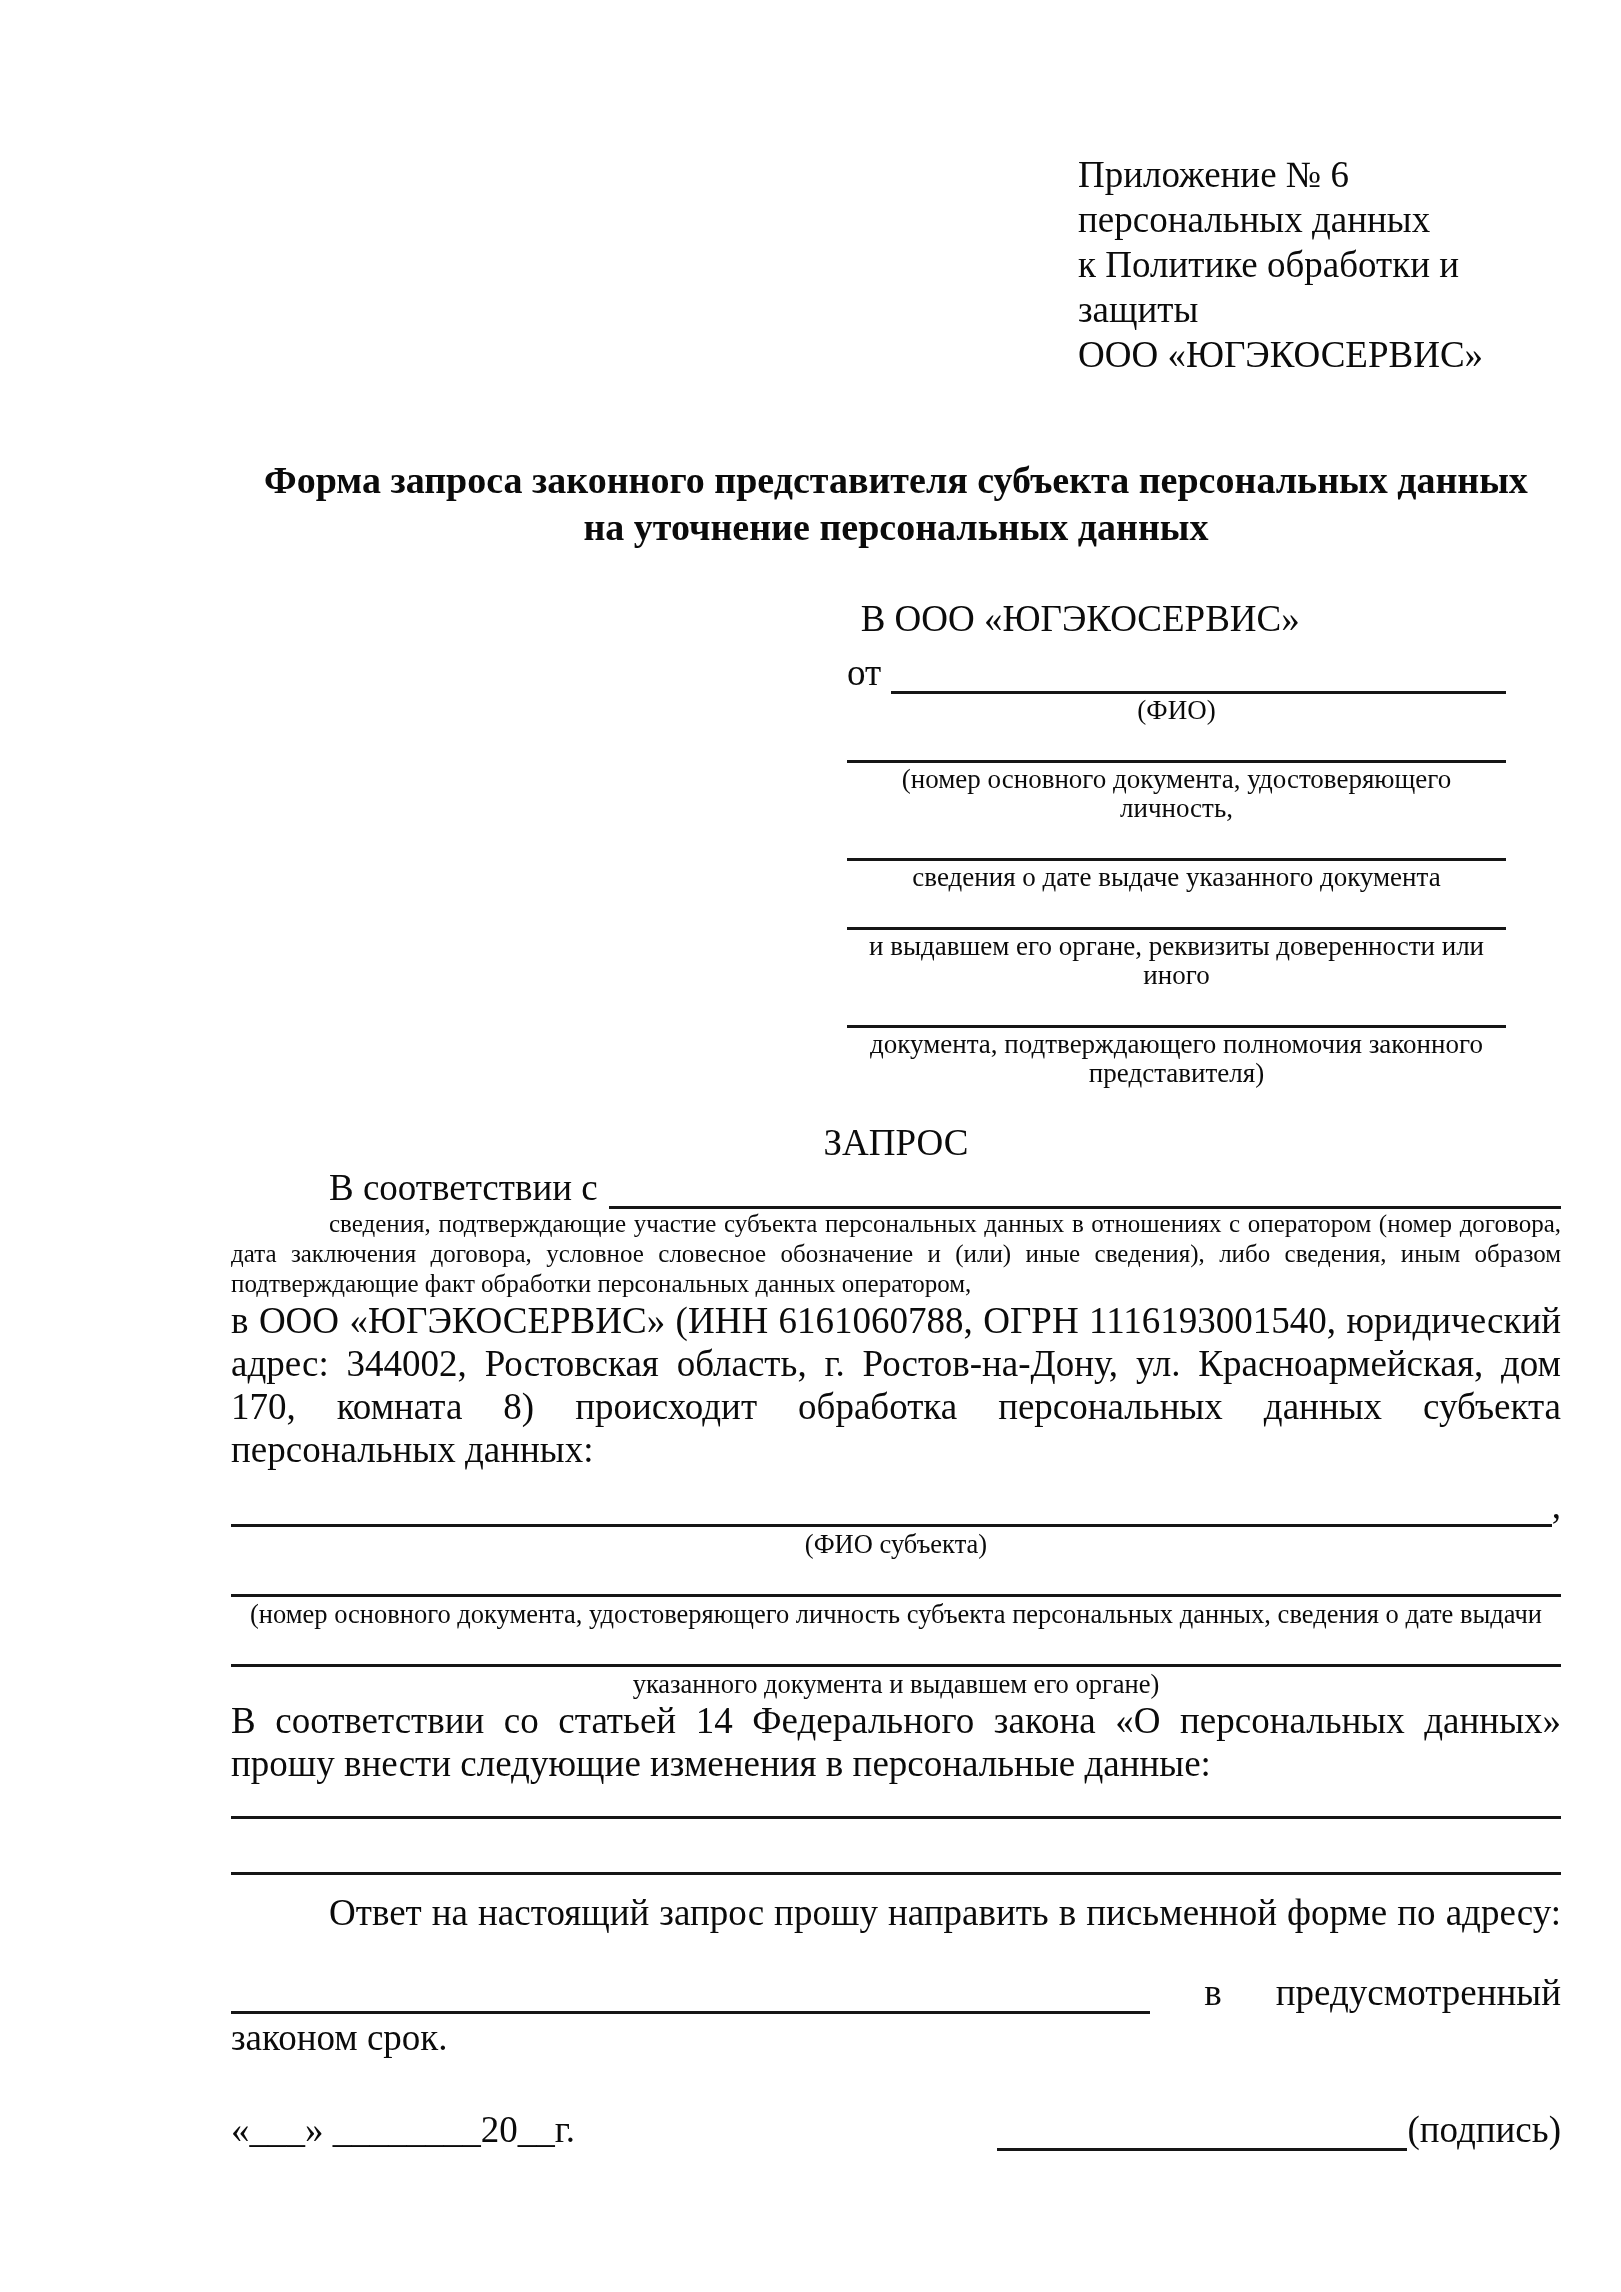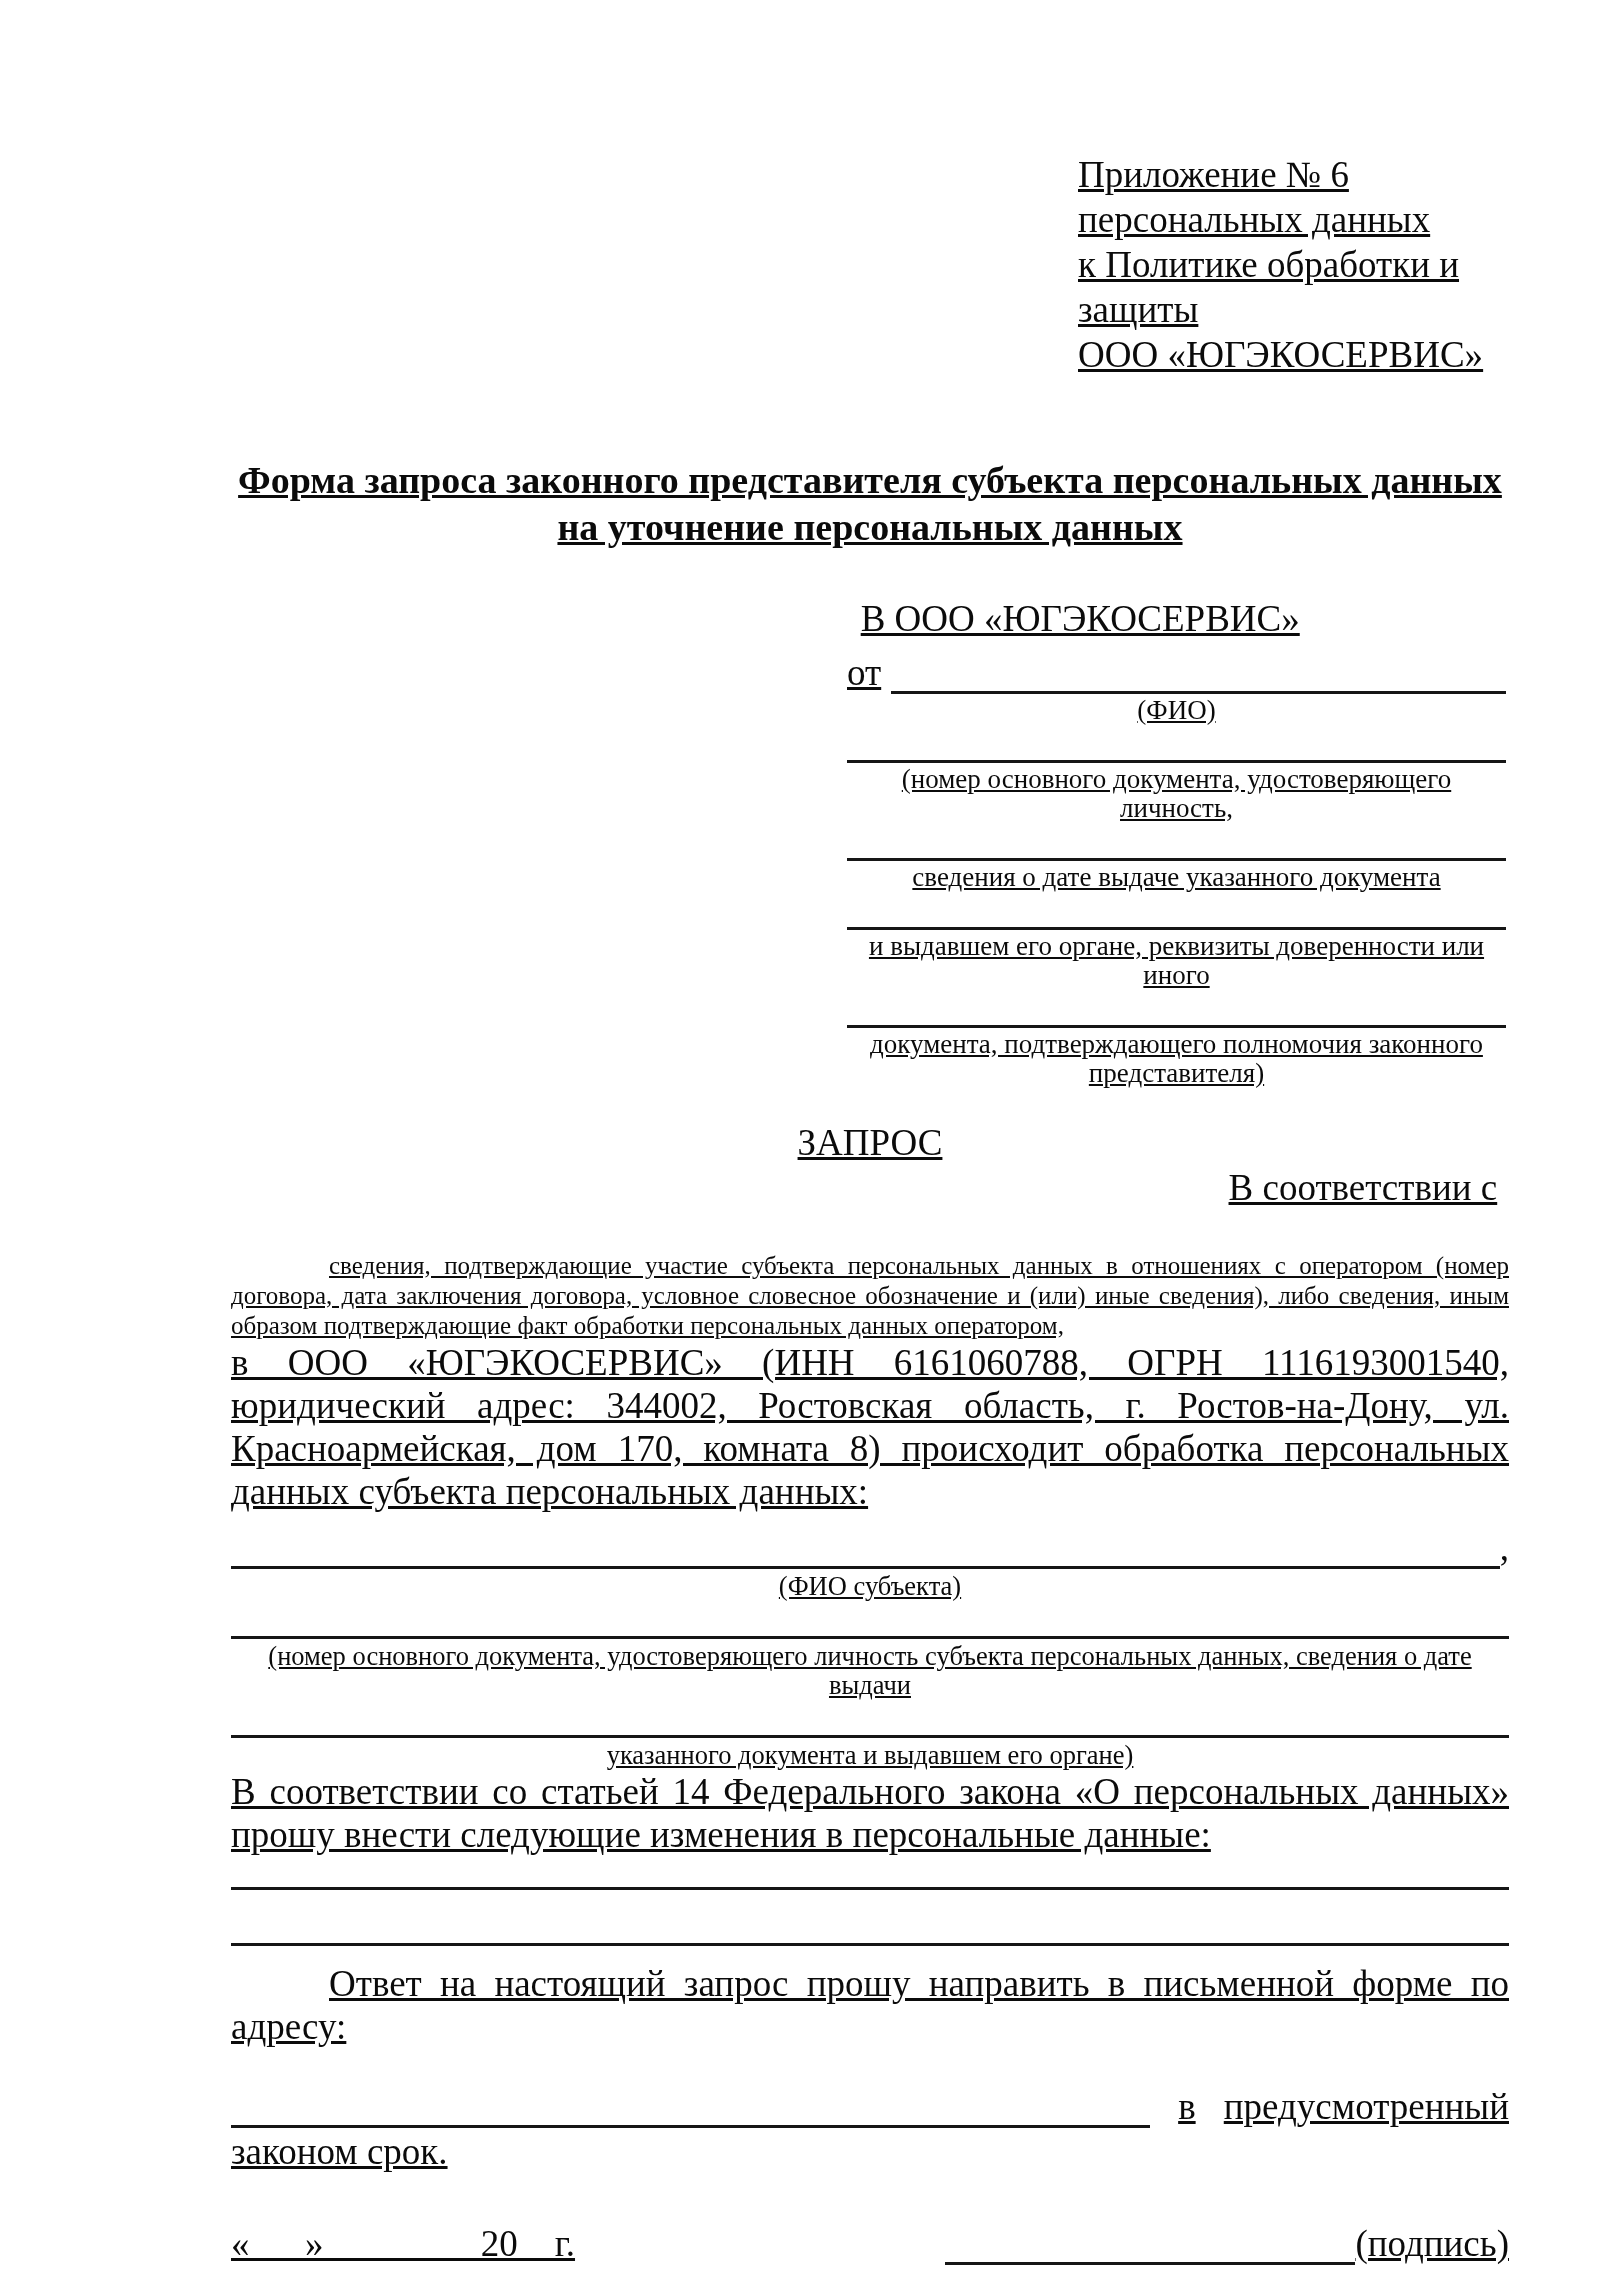--- a/index.html
+++ b/index.html
@@ -6,27 +6,26 @@
     margin: 0;
     padding: 0;
     background: #ffffff;
   }
   .page {
     position: relative;
     width: 1621px;
     height: 2293px;
     background: #ffffff;
     box-sizing: border-box;
-    padding: 152px 112px 0 231px;
+    padding: 152px 60px 0 231px;
     font-family: "Liberation Serif", "DejaVu Serif", serif;
     font-size: 37px;
     line-height: 43px;
     color: #0b0b0b;
     overflow: hidden;
-    text-decoration: underline;
   }
   
   .appendix {
     margin-left: 847px;
     line-height: 45px;
   }
   
   .title {
     margin-top: 80px;
     text-align: center;
@@ -65,21 +64,20 @@
   
   .zapros {
     margin-top: 33px;
     text-align: center;
   }
   .intro-row {
     display: flex;
     align-items: flex-end;
     padding-left: 98px;
     margin-top: 2px;
-    flex-direction: column;
   }
   .intro-row .label { flex: 0 0 auto; padding-right: 11.8px; white-space: nowrap; }
   .footnote {
     font-size: 25px;
     line-height: 30px;
     text-align: justify;
     text-indent: 98px;
   }
   .body-par {
     text-align: justify;

